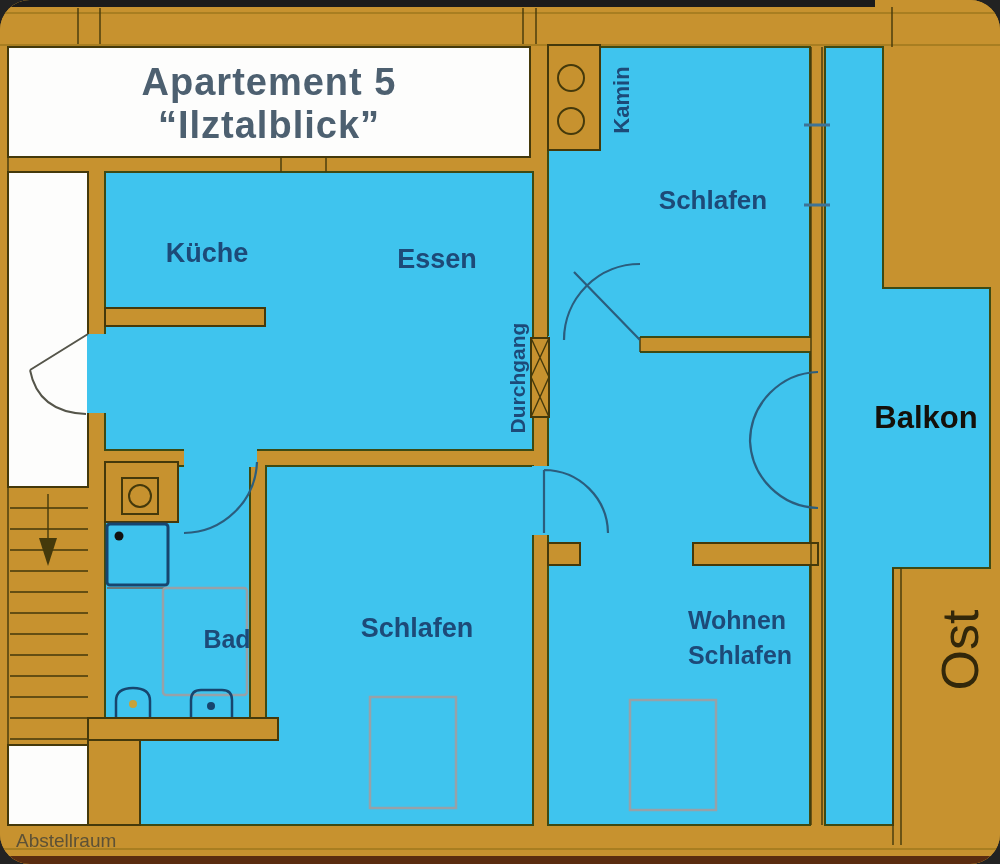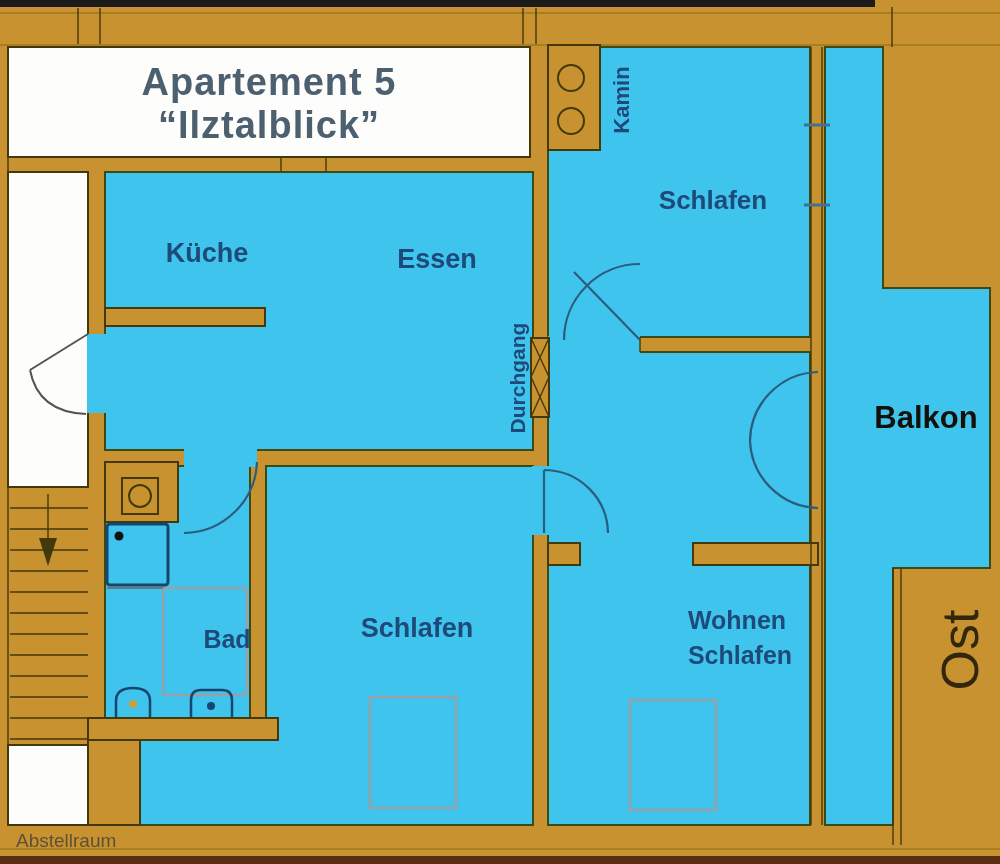--- a/index.html
+++ b/index.html
@@ -1,16 +1,16 @@
 <!DOCTYPE html>
 <html><head>
 <meta charset="utf-8">
 <style>
   html,body{margin:0;padding:0;background:#222;}
-  .stage{position:relative;width:1000px;height:864px;background:#C7922F;overflow:hidden;}
+  .stage{position:relative;width:1000px;height:864px;background:#C7922F;overflow:hidden;border-radius:30px;}
   svg{position:absolute;left:0;top:0;display:block;}
   text{font-family:"Liberation Sans","DejaVu Sans",sans-serif;}
   
   .o    {fill:#C7922F;stroke:#44390b;stroke-width:2;}
   .blue {fill:#3FC4EE;stroke:#3d4a14;stroke-width:2;}
   .white{fill:#fdfdfc;stroke:#44390b;stroke-width:2;}
   .gap  {fill:#3FC4EE;stroke:none;}
   .wline{stroke:#44390b;stroke-width:2;fill:none;}
   .thin {stroke:#44390b;stroke-width:1.4;fill:none;}
   .band {stroke:#8a6a14;stroke-width:1.2;fill:none;}

